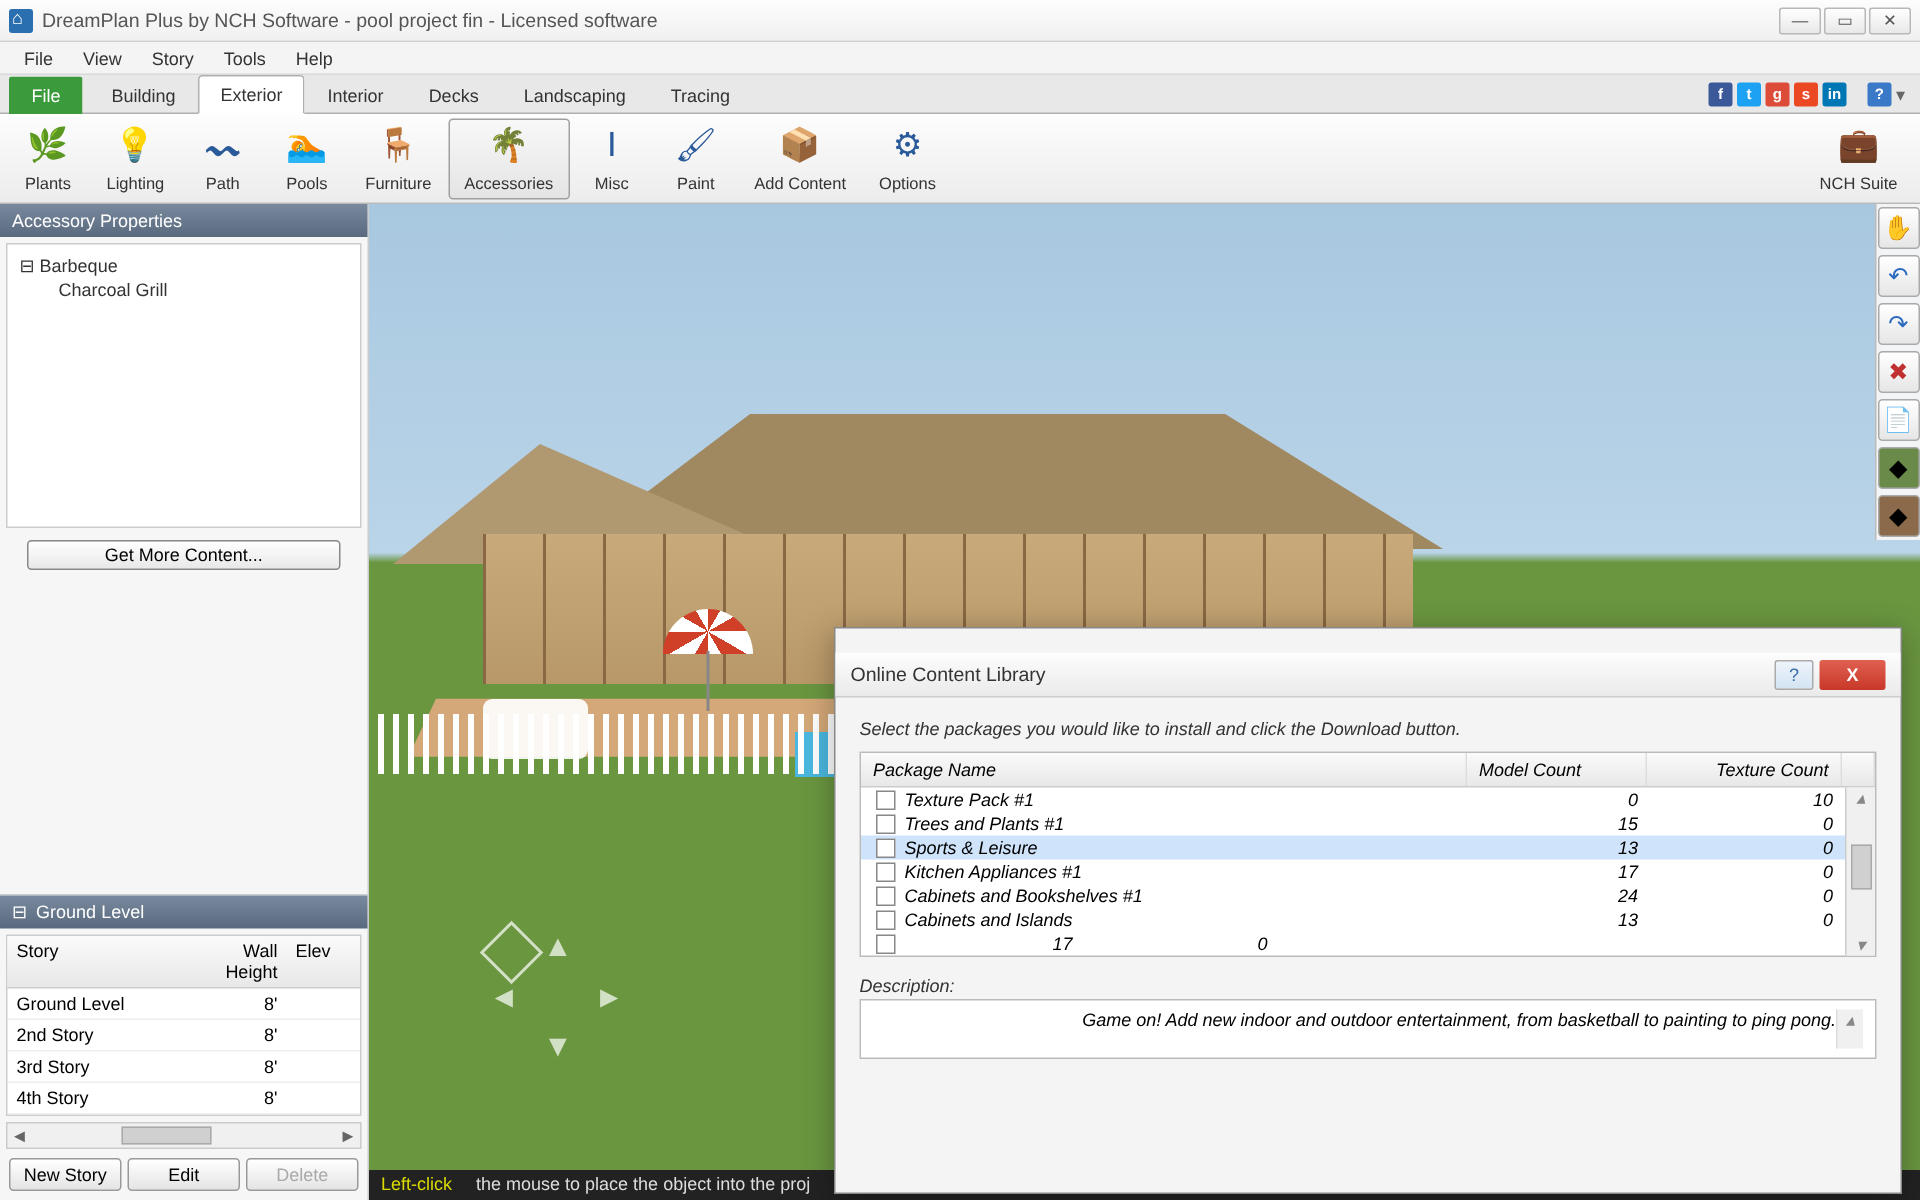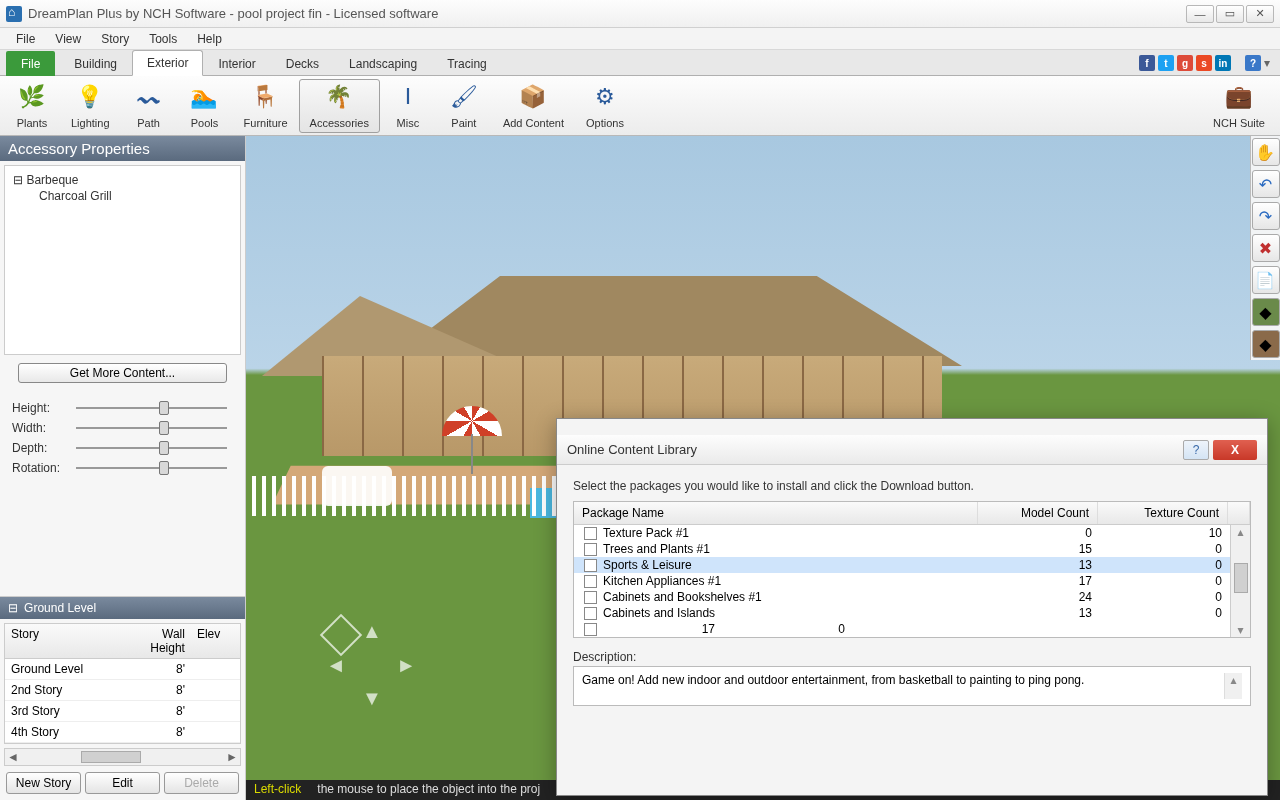--- a/index.html
+++ b/index.html
@@ -29,21 +29,21 @@
 .ribbon { height:60px; background:linear-gradient(#fdfdfd,#ececec); border-bottom:1px solid #b8b8b8; display:flex; align-items:center; padding:0 4px; }
 .ribbon-btn { display:flex; flex-direction:column; align-items:center; justify-content:center; padding:2px 10px; height:54px; border:1px solid transparent; border-radius:3px; cursor:pointer; min-width:56px; }
 .ribbon-btn.sel { background:linear-gradient(#f8f8f8,#e4e4e4); border:1px solid #a0a0a0; }
 .ribbon-icon { width:28px; height:28px; display:flex; align-items:center; justify-content:center; font-size:22px; color:#2a5a9a; }
 .ribbon-lbl { font-size:11px; color:#333; margin-top:6px; }
 .ribbon .spacer { flex:1; }
 
 
 .main { display:flex; height:calc(800px - 28px - 22px - 26px - 60px); }
 .leftpane { width:246px; background:#f6f6f6; border-right:1px solid #ccc; display:flex; flex-direction:column; }
-.panel-hdr { background:linear-gradient(#7a8a9e,#5a6a7e); color:#fff; padding:4px 8px; font-size:15px; }
+.panel-hdr { background:linear-gradient(#7a8a9e,#5a6a7e); color:#fff; padding:4px 8px; font-size:12px; }
 .tree { flex:0 0 auto; background:#fff; border:1px solid #ccc; margin:4px; padding:6px; height:190px; }
 .tree-row { padding:1px 2px; color:#333; cursor:pointer; }
 .tree-child { padding-left:28px; }
 .getmore { margin:4px 18px; padding:2px; border:1px solid #888; border-radius:3px; background:linear-gradient(#fff,#e8e8e8); text-align:center; cursor:pointer; }
 
 .sliders { padding:8px 12px; }
 .slider-row { display:flex; align-items:center; margin:6px 0; }
 .slider-row label { width:58px; color:#333; }
 .slider-track { flex:1; height:2px; background:#999; position:relative; margin:0 6px; }
 .slider-thumb { position:absolute; top:-6px; width:10px; height:14px; background:#d8d8d8; border:1px solid #777; border-radius:2px; }
@@ -88,36 +88,36 @@
 .righttool { position:absolute; right:0; top:0; width:30px; background:rgba(245,245,245,.95); border-left:1px solid #bbb; display:flex; flex-direction:column; }
 .rtool { width:28px; height:28px; margin:2px auto; border:1px solid #aaa; border-radius:3px; background:linear-gradient(#fff,#e6e6e6); display:flex; align-items:center; justify-content:center; font-size:16px; cursor:pointer; }
 
 
 .dialog { position:absolute; left:556px; top:418px; width:712px; height:378px; background:#f4f4f4; border:1px solid #888; box-shadow:0 4px 20px rgba(0,0,0,.3); }
 .dlg-title { height:30px; background:linear-gradient(#fdfdfd,#eaeaea); border-bottom:1px solid #ccc; display:flex; align-items:center; padding:0 10px;margin-top:16px; }
 .dlg-title .t { font-size:13px; color:#333; }
 .dlg-title .btns { margin-left:auto; display:flex; gap:4px; }
 .dlg-help { width:26px; height:20px; border:1px solid #aaa; border-radius:2px; background:linear-gradient(#eef4fb,#d4e4f4); display:flex; align-items:center; justify-content:center; color:#3a6aaa; cursor:pointer; }
 .dlg-close { width:44px; height:20px; border-radius:2px; background:linear-gradient(#e06050,#c83828); display:flex; align-items:center; justify-content:center; color:#fff; font-weight:bold; cursor:pointer; }
-.dlg-body { padding:14px 16px; }
+.dlg-body { padding:14px 16px;font-style:italic; }
 .instr { color:#333; margin-bottom:8px; }
 .pkg-table { border:1px solid #bbb; background:#fff; }
 .pkg-hdr { display:flex; background:linear-gradient(#fafafa,#e8e8e8); border-bottom:1px solid #ccc; }
 .pkg-hdr span { padding:4px 8px; border-right:1px solid #ddd; }
-.pc1 { flex:1; } .pc2 { width:120px; text-align:right; } .pc3 { width:130px; text-align:right; } .pc4 { width:22px; }
+.pc1 { flex:1; } .pc2 { width:120px; text-align:left; } .pc3 { width:130px; text-align:right; } .pc4 { width:22px; }
 .pkg-row { display:flex; align-items:center; padding:1px 0; }
 .pkg-row.sel { background:#cfe4fb; }
 .pkg-row .cb { width:13px; height:13px; border:1px solid #888; margin:0 6px 0 10px; background:#fff; }
 .pkg-row .nm { flex:1; } .pkg-row .mc { width:120px; text-align:right; padding-right:8px; } .pkg-row .tc { width:130px; text-align:right; padding-right:8px; }
 .pkg-scroll { width:20px; background:#f0f0f0; border-left:1px solid #ccc; display:flex; flex-direction:column; align-items:center; }
 .pkg-wrap { display:flex; }
 .pkg-rows { flex:1; max-height:128px; overflow:hidden; }
 .desc-lbl { margin-top:12px; color:#333; }
 .desc-box { border:1px solid #bbb; background:#fff; padding:6px 8px; margin-top:2px; min-height:40px; display:flex; }
-.desc-box .txt { flex:1; }
+.desc-box .txt { flex:1;text-align:right; }
 .desc-box .sc { width:18px; background:#f0f0f0; border-left:1px solid #ddd; text-align:center; color:#888; }
 </style>
 </head>
 <body>
 
 <div class="titlebar">
   <div class="app-icon"></div>
   <div class="title">DreamPlan Plus by NCH Software - pool project fin - Licensed software</div>
   <div class="winbtns">
     <div class="winbtn">—</div>
@@ -203,46 +203,20 @@
   </div>
 
 <div class="main">
   <div class="leftpane">
     <div class="panel-hdr">Accessory Properties</div>
     <div class="tree">
       <div class="tree-row">⊟ <span>Barbeque</span></div>
       <div class="tree-row tree-child">Charcoal Grill</div>
     </div>
     <div class="getmore">Get More Content...</div>
-    <div class="sliders" id="sliders">
-        <div class="slider-row">
-          <label>Height:</label>
-          <div class="slider-track">
-            <div class="slider-thumb" style="left:55%"></div>
-          </div>
-        </div>
-        <div class="slider-row">
-          <label>Width:</label>
-          <div class="slider-track">
-            <div class="slider-thumb" style="left:55%"></div>
-          </div>
-        </div>
-        <div class="slider-row">
-          <label>Depth:</label>
-          <div class="slider-track">
-            <div class="slider-thumb" style="left:55%"></div>
-          </div>
-        </div>
-        <div class="slider-row">
-          <label>Rotation:</label>
-          <div class="slider-track">
-            <div class="slider-thumb" style="left:55%"></div>
-          </div>
-        </div>
-      </div>
 
     <div class="story-panel">
       <div class="story-hdr">
         <span>⊟</span>
         <span>Ground Level</span>
       </div>
       <div class="story-table">
         <div class="hdr">
           <span class="col1">Story</span>
           <span class="col2">Wall Height</span>

